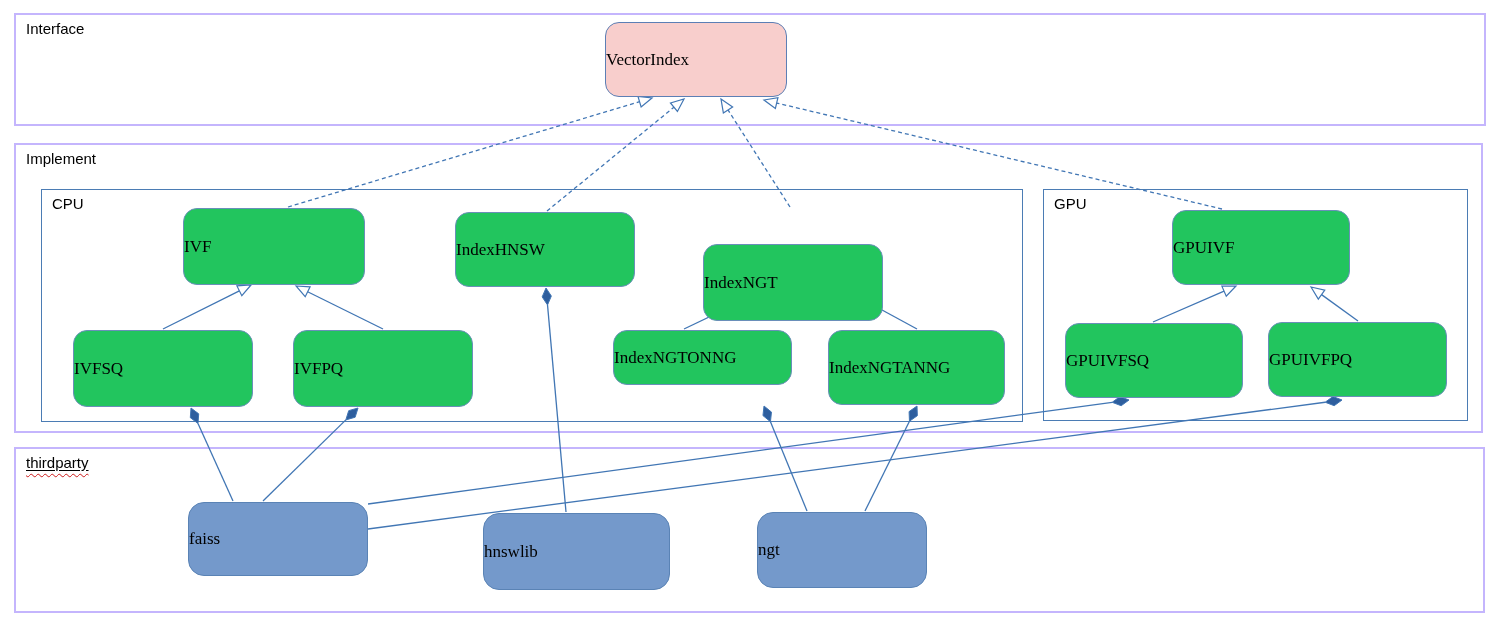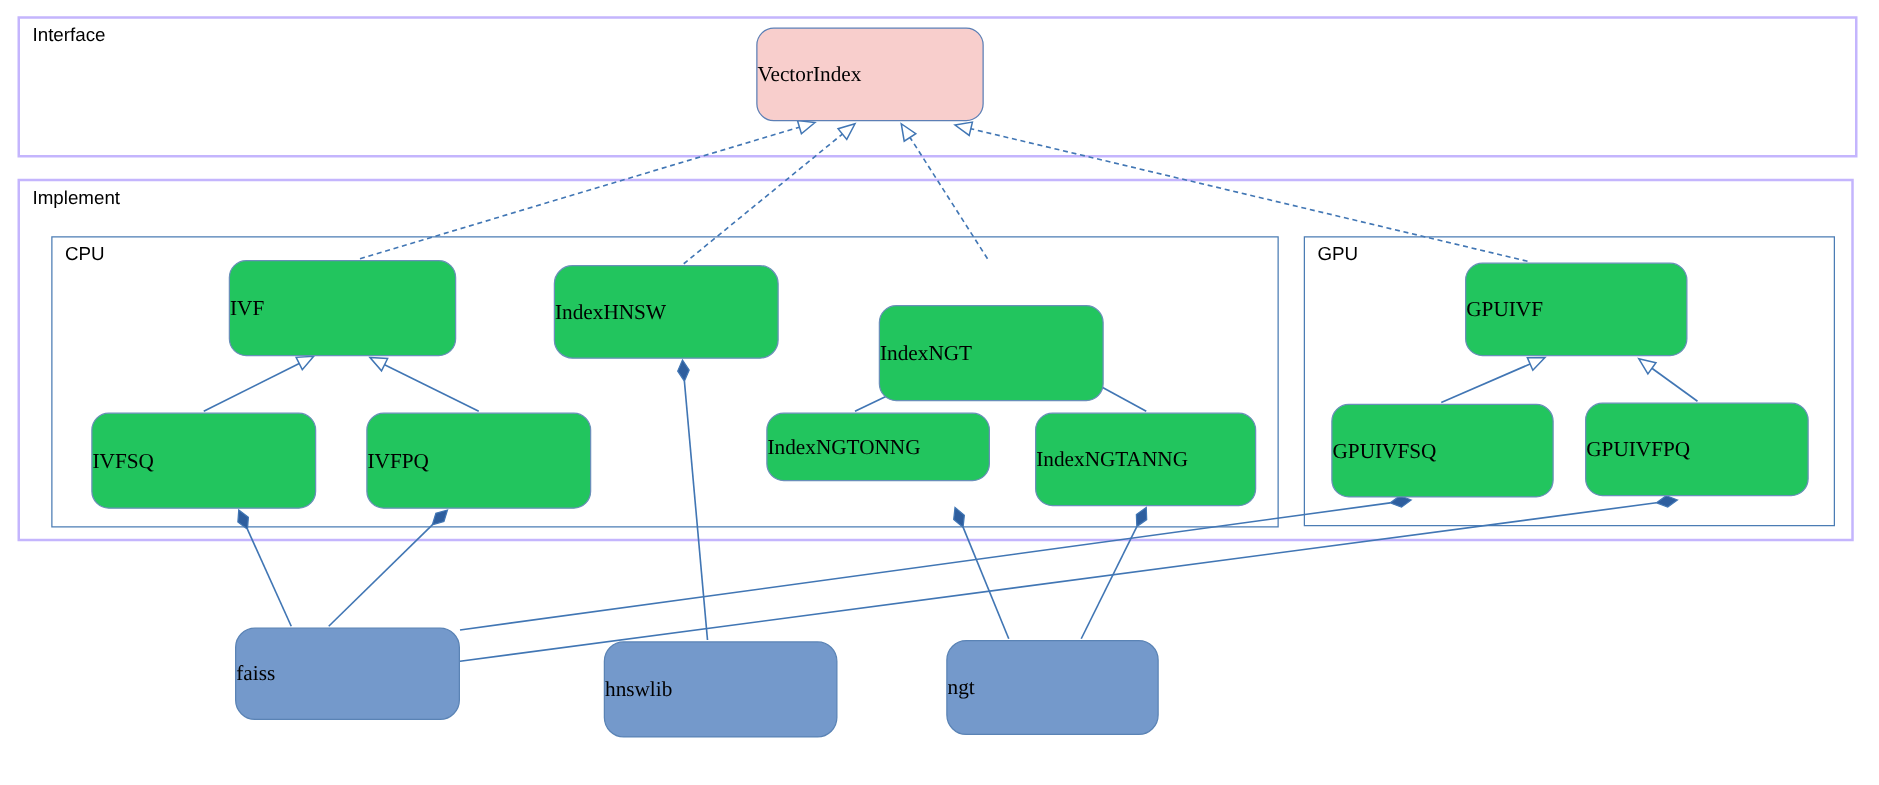--- a/index.html
+++ b/index.html
@@ -39,20 +39,23 @@
   </div>
 
   <div class="frame inner" style="left:41px;top:189px;width:982px;height:233px;">
     <span class="sec-label">CPU</span>
   </div>
 
   <div class="frame inner" style="left:1043px;top:189px;width:425px;height:232px;">
     <span class="sec-label">GPU</span>
   </div>
 
+  <div class="frame" style="left:14px;top:447px;width:1471px;height:166px;">
+    <span class="sec-label tp-wavy"><span class="tp-solid">thirdparty</span></span>
+  </div>
 
   <svg id="edges" viewBox="0 0 1503 628">
       <g>
         <line x1="288" y1="207" x2="639.5463765763664" y2="101.72924437685734" stroke="#4176b4" stroke-width="1.3" stroke-dasharray="4 3"></line>
         <polygon points="652,98 641.124133812729,106.99808505608698 637.9686193400037,96.4604036976277" fill="#ffffff" stroke="#4176b4" stroke-width="1.2"></polygon>
       </g>
       <g>
         <line x1="547" y1="211" x2="673.9352827086329" y2="107.22809004841687" stroke="#4176b4" stroke-width="1.3" stroke-dasharray="4 3"></line>
         <polygon points="684,99 677.416397729117,111.48623967168756 670.4541676881489,102.96994042514619" fill="#ffffff" stroke="#4176b4" stroke-width="1.2"></polygon>
       </g>
@@ -118,21 +121,21 @@
       </g>
     </svg>
 
   <div class="node pink" style="left:605px;top:22px;width:182px;height:75px;">
       <span>VectorIndex</span>
     </div>
 
   <div class="node green" style="left:183px;top:208px;width:182px;height:77px;">
       <span>IVF</span>
     </div>
-  <div class="node green" style="left:443px;top:212px;width:180px;height:75px;border-radius:15px;">
+  <div class="node green" style="left:455px;top:212px;width:180px;height:75px;">
       <span>IndexHNSW</span>
     </div>
   <div class="node green" style="left:703px;top:208px;width:180px;height:77px;margin-top:36px;">
       <span>IndexNGT</span>
     </div>
   <div class="node green" style="left:73px;top:330px;width:180px;height:77px;">
       <span>IVFSQ</span>
     </div>
   <div class="node green" style="left:293px;top:330px;width:180px;height:77px;">
       <span>IVFPQ</span>

